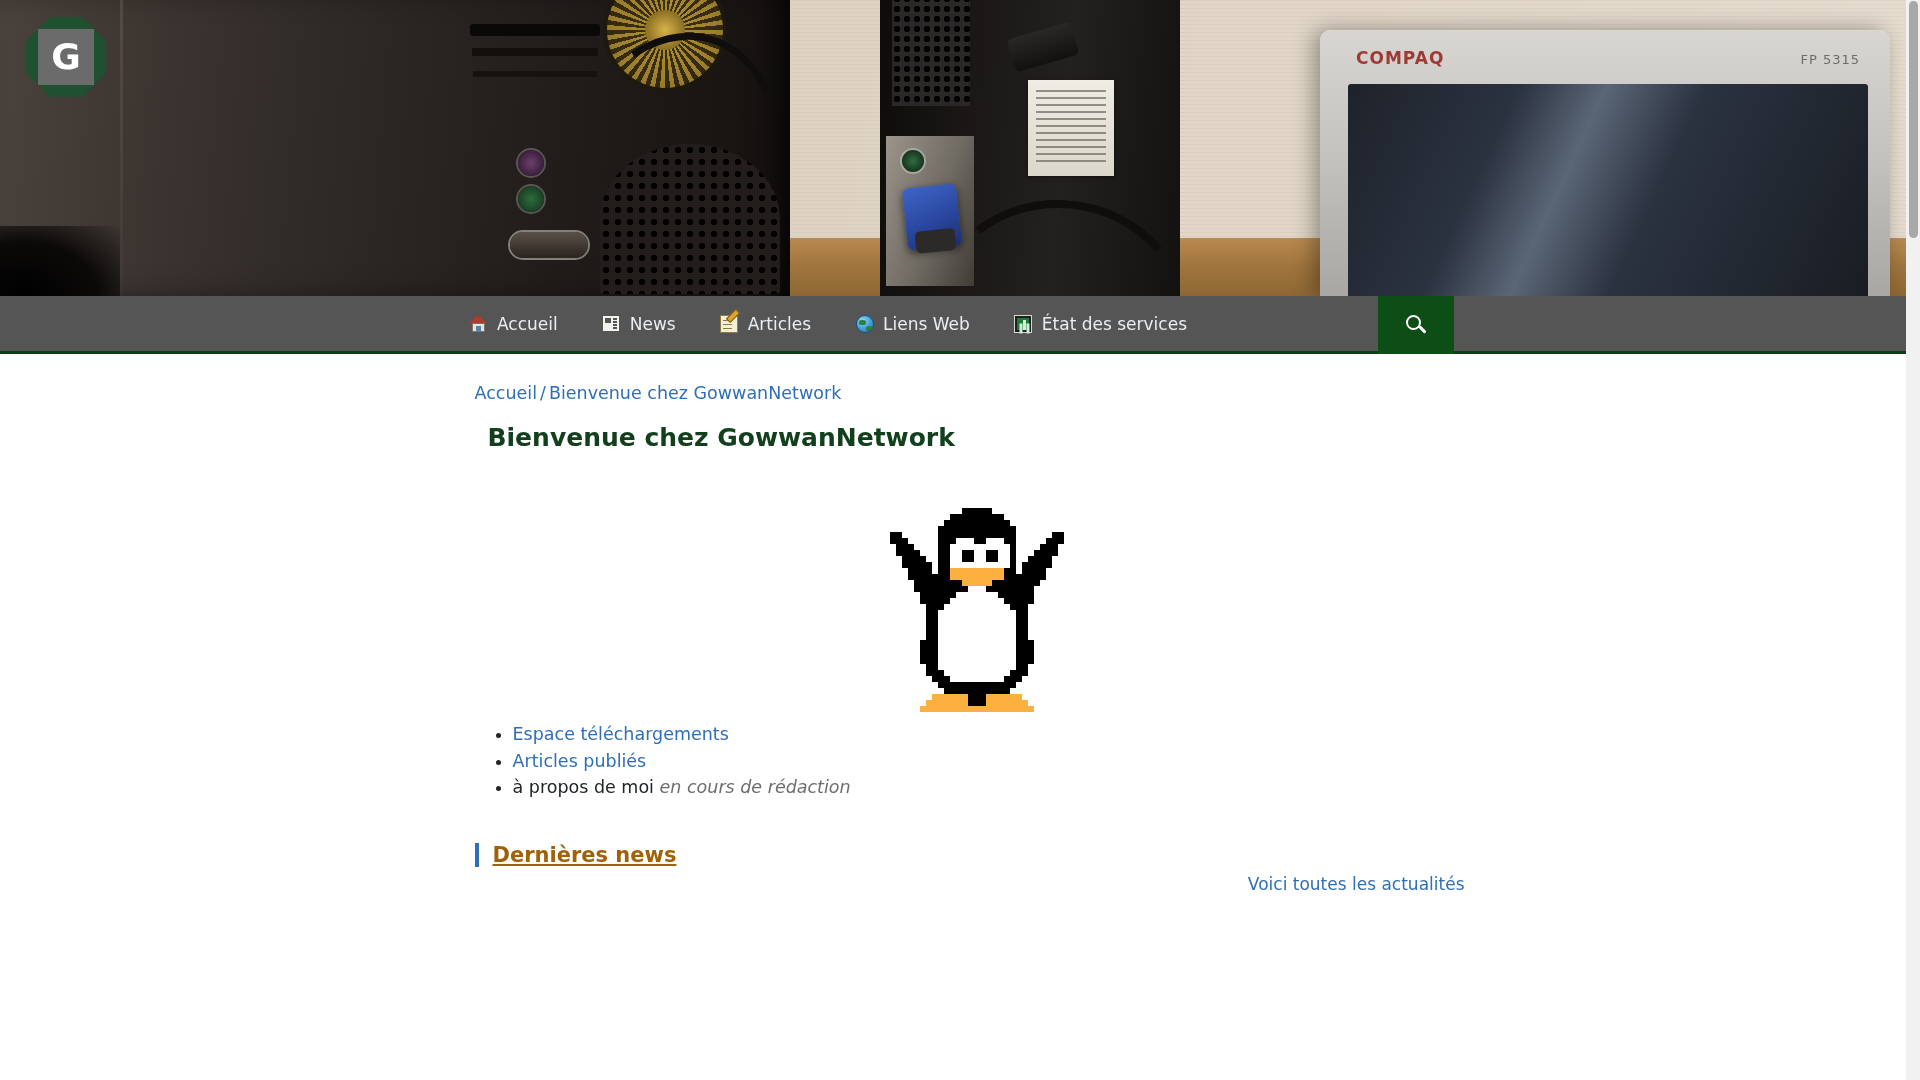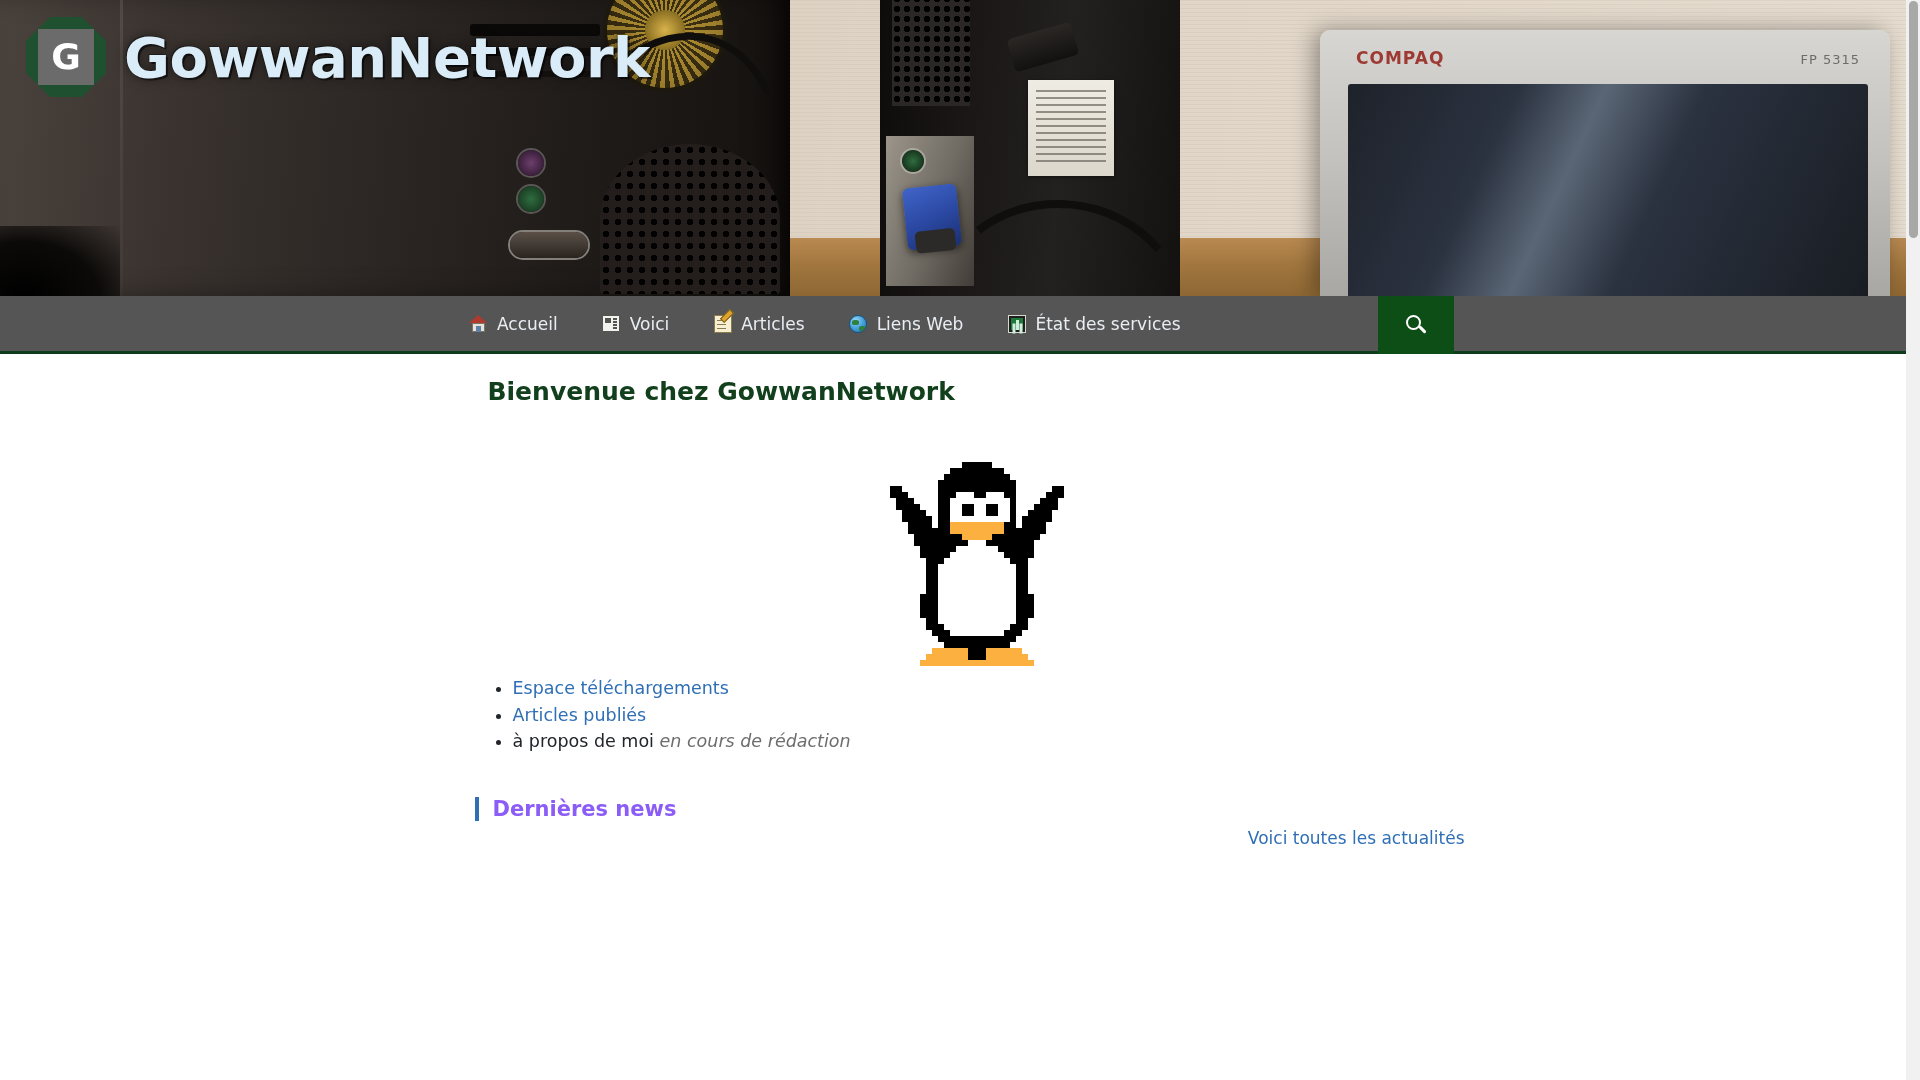--- a/index.html
+++ b/index.html
@@ -292,22 +292,23 @@
   #link-list{
     list-style:disc;margin-left:38px;margin-top:3px;
   }
   #link-list li{font-size:17.5px;line-height:1.52;color:#212529;}
   #link-list a{color:#2f6fb5;text-decoration:none;}
   #link-list em{color:#6d6d6d;font-style:italic;}
 
   #news-heading-row{margin-top:42px;position:relative;}
   #news-heading{
     border-left:4px solid #2f6fb5;padding-left:14px;
-    font-size:21px;font-weight:bold;color:#8b5cf6;
+    font-size:21px;font-weight:bold;color:#a16207;
     font-family:"DejaVu Sans",sans-serif;
+    text-decoration:underline;
   }
   #see-all-row{text-align:right;margin-top:7px;padding-right:2px;}
   #see-all-link{color:#2f6fb5;text-decoration:none;font-size:17px;}
 
   
   #scrollbar-track{
     position:absolute;right:0;top:0;width:14px;height:1080px;background:#f1f1f1;z-index:20;
   }
   #scrollbar-thumb{
     position:absolute;right:2px;top:1px;width:9px;height:237px;background:#a8a8a8;border-radius:5px;z-index:21;
@@ -357,21 +358,20 @@
     <div class="fg-dark"></div>
   </div>
 
   <div id="brand">
     <div id="logo-mark">
       <div class="oct"></div>
       <div class="sq">
         <span>G</span>
       </div>
     </div>
-    <div id="site-title">GowwanNetwork</div>
   </div>
 </div>
 
 <nav id="navbar">
   <div id="nav-items">
 
     <a class="nav-link" href="#">
       <span class="nav-ico">
         <span class="ico-house">
             <span class="roof"></span>
@@ -379,21 +379,21 @@
             <span class="door"></span>
           </span>
       </span>
       <span>Accueil</span>
     </a>
 
     <a class="nav-link" href="#">
       <span class="nav-ico">
         <span class="ico-news"></span>
       </span>
-      <span>Voici</span>
+      <span>News</span>
     </a>
 
     <a class="nav-link" href="#">
       <span class="nav-ico">
         <span class="ico-memo"></span>
       </span>
       <span>Articles</span>
     </a>
 
 
@@ -417,20 +417,23 @@
     <span class="ico-search">
       <span class="lens"></span>
         <span class="handle"></span>
     </span>
   </button>
 </nav>
 
 <main id="content">
   <div class="inner">
 
+    <div id="breadcrumb">
+      <a href="#">Accueil</a><span class="sep">/</span><a href="#">Bienvenue chez GowwanNetwork</a>
+    </div>
 
     <h1 id="page-title">Bienvenue chez GowwanNetwork</h1>
 
     <div id="penguin-wrap">
       <div id="penguin">
           <i></i>
           <i></i>
           <i></i>
           <i></i>
           <i></i>

